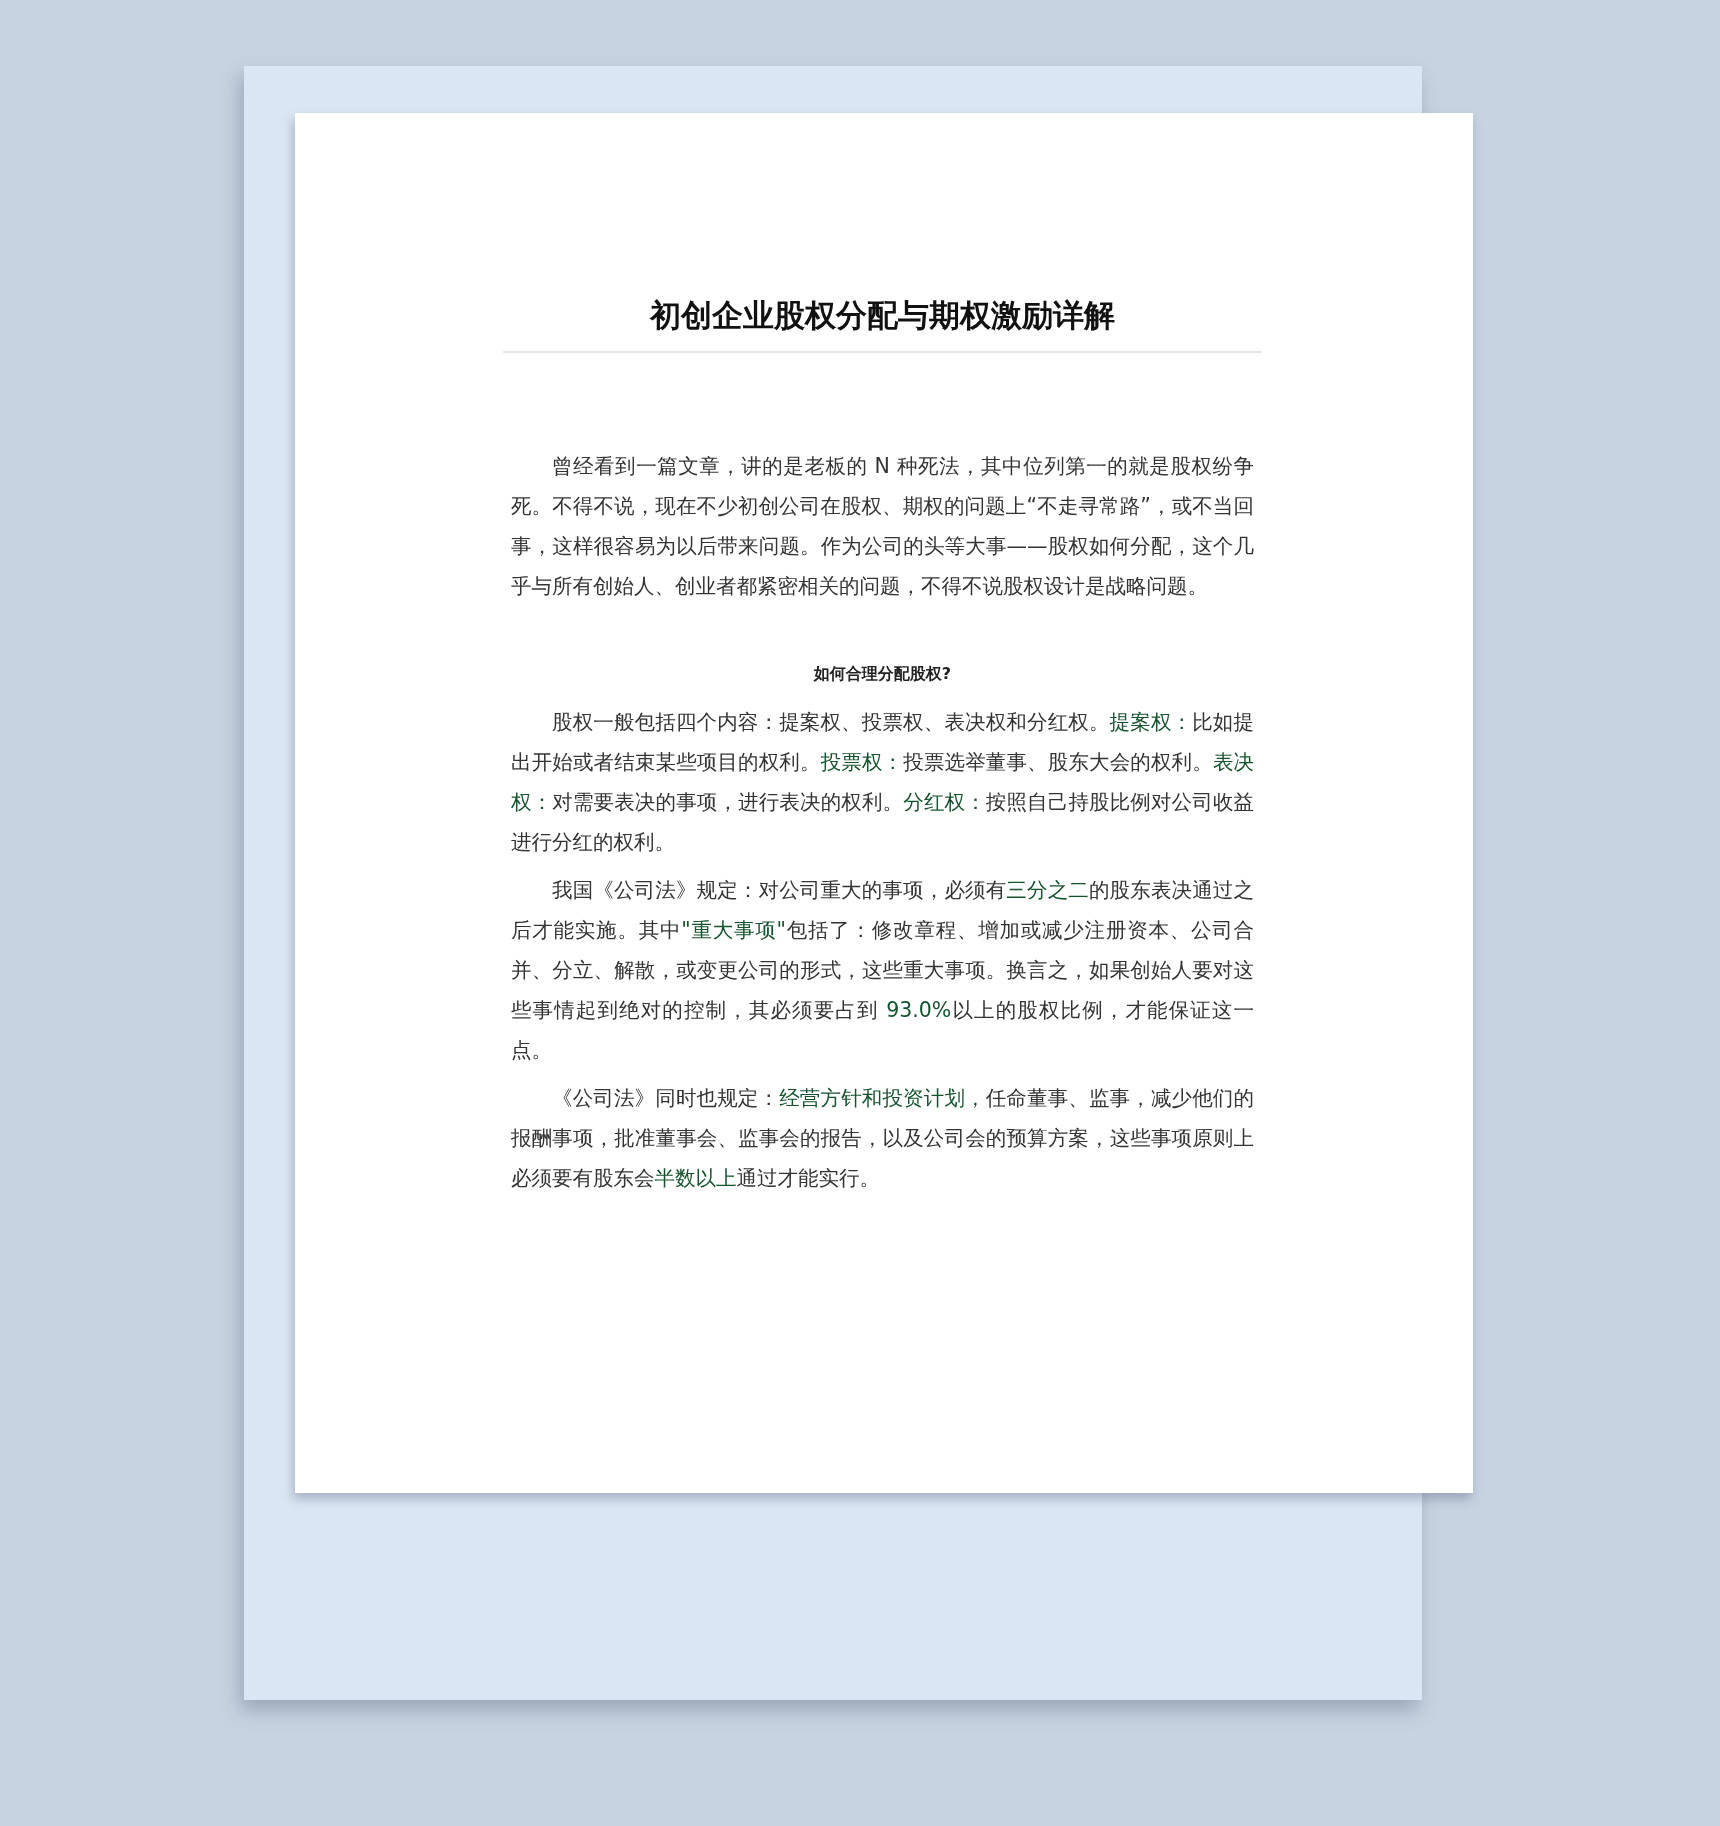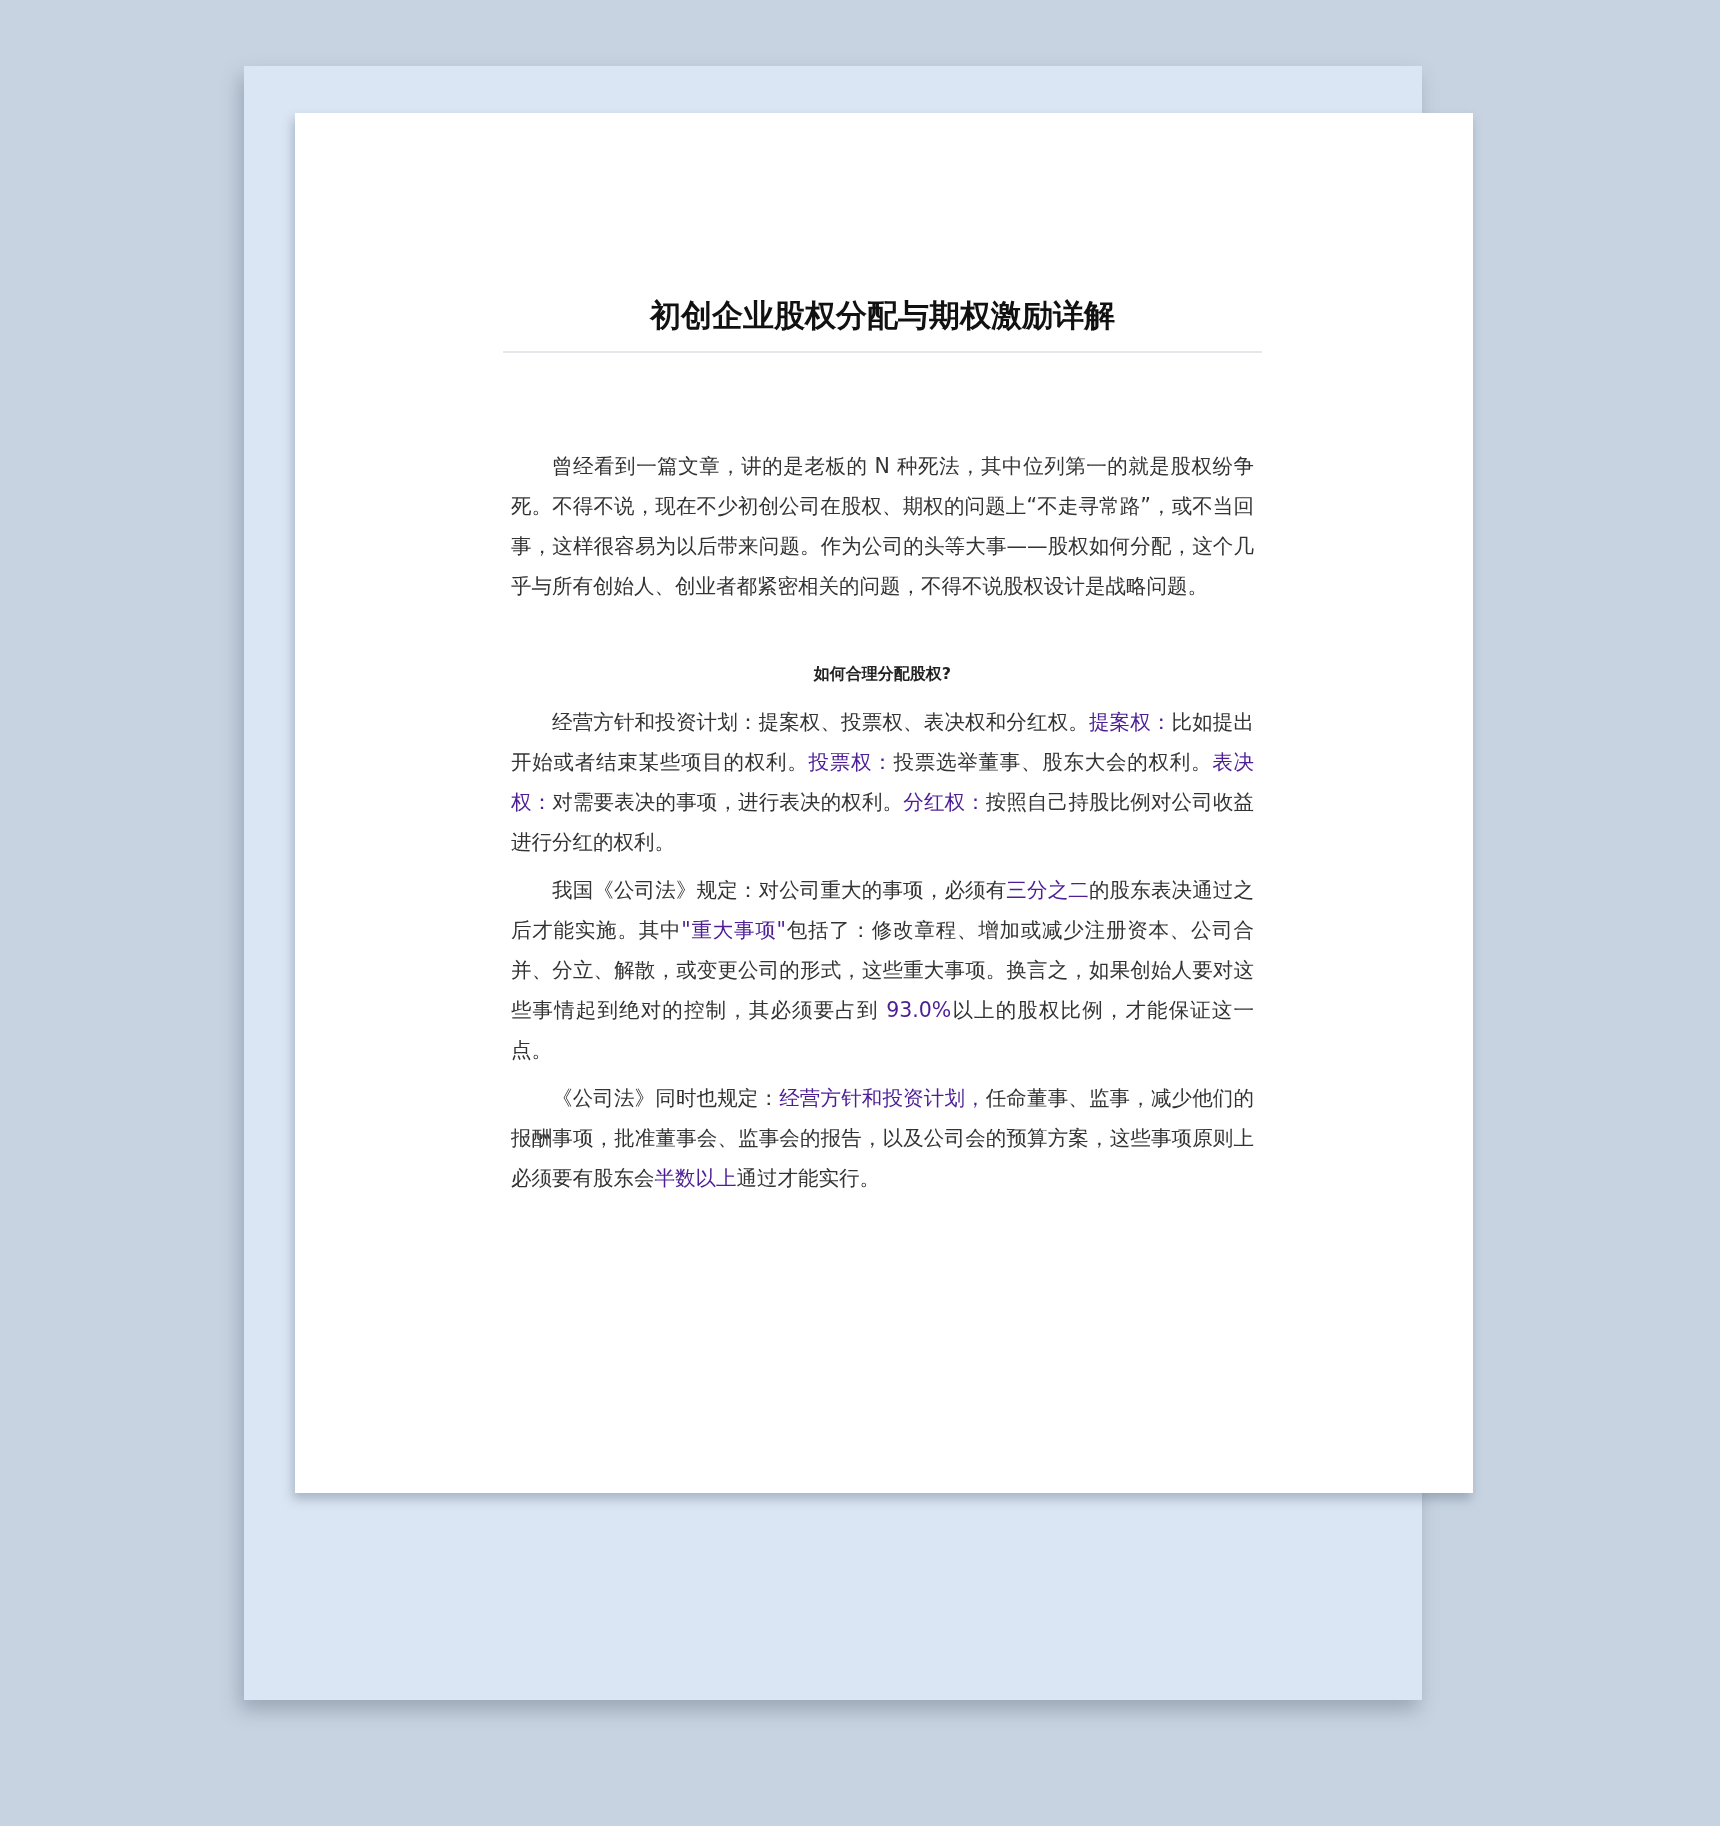--- a/index.html
+++ b/index.html
@@ -38,36 +38,36 @@
     position: absolute; top: 325px; left: 0; width: 759px;
     font-size: 20.5px; color: #333; line-height: 40px;
     text-align: justify;
   }
   .body p { margin: 8px; text-indent: 2em; }
   .section-heading {
     text-align: center; font-weight: bold; color: #222;
     font-size: 16px; margin: 0; line-height: 40px;
   }
   .gap { height: 40px; }
-  .hl { color: #4c1d95; }
+  .hl { color: #14532d; }
 </style>
 </head>
 <body>
 
 <div class="back-page"></div>
 
 <div class="front-page">
   <div class="content">
     <h1 class="doc-title">初创企业股权分配与期权激励详解</h1>
     <div class="title-rule"></div>
 
     <div class="body">
       <p>曾经看到一篇文章，讲的是老板的 N 种死法，其中位列第一的就是股权纷争死。不得不说，现在不少初创公司在股权、期权的问题上“不走寻常路”，或不当回事，这样很容易为以后带来问题。作为公司的头等大事——股权如何分配，这个几乎与所有创始人、创业者都紧密相关的问题，不得不说股权设计是战略问题。</p>
       <div class="gap"></div>
       <h2 class="section-heading">如何合理分配股权?</h2>
       <div id="paras">
-          <p><span>经营方针和投资计划：提案权、投票权、表决权和分红权。</span><span class="hl">提案权：</span><span>比如提出开始或者结束某些项目的权利。</span><span class="hl">投票权：</span><span>投票选举董事、股东大会的权利。</span><span class="hl">表决权：</span><span>对需要表决的事项，进行表决的权利。</span><span class="hl">分红权：</span><span>按照自己持股比例对公司收益进行分红的权利。</span></p>
+          <p><span>股权一般包括四个内容：提案权、投票权、表决权和分红权。</span><span class="hl">提案权：</span><span>比如提出开始或者结束某些项目的权利。</span><span class="hl">投票权：</span><span>投票选举董事、股东大会的权利。</span><span class="hl">表决权：</span><span>对需要表决的事项，进行表决的权利。</span><span class="hl">分红权：</span><span>按照自己持股比例对公司收益进行分红的权利。</span></p>
           <p><span>我国《公司法》规定：对公司重大的事项，必须有</span><span class="hl">三分之二</span><span>的股东表决通过之后才能实施。其中</span><span class="hl">"重大事项"</span><span>包括了：修改章程、增加或减少注册资本、公司合并、分立、解散，或变更公司的形式，这些重大事项。换言之，如果创始人要对这些事情起到绝对的控制，其必须要占到 </span><span class="hl">93.0%</span><span>以上的股权比例，才能保证这一点。</span></p>
           <p><span>《公司法》同时也规定：</span><span class="hl">经营方针和投资计划，</span><span>任命董事、监事，减少他们的报酬事项，批准董事会、监事会的报告，以及公司会的预算方案，这些事项原则上必须要有股东会</span><span class="hl">半数以上</span><span>通过才能实行。</span></p>
         </div>
     </div>
   </div>
 </div>
 
 </body></html>

